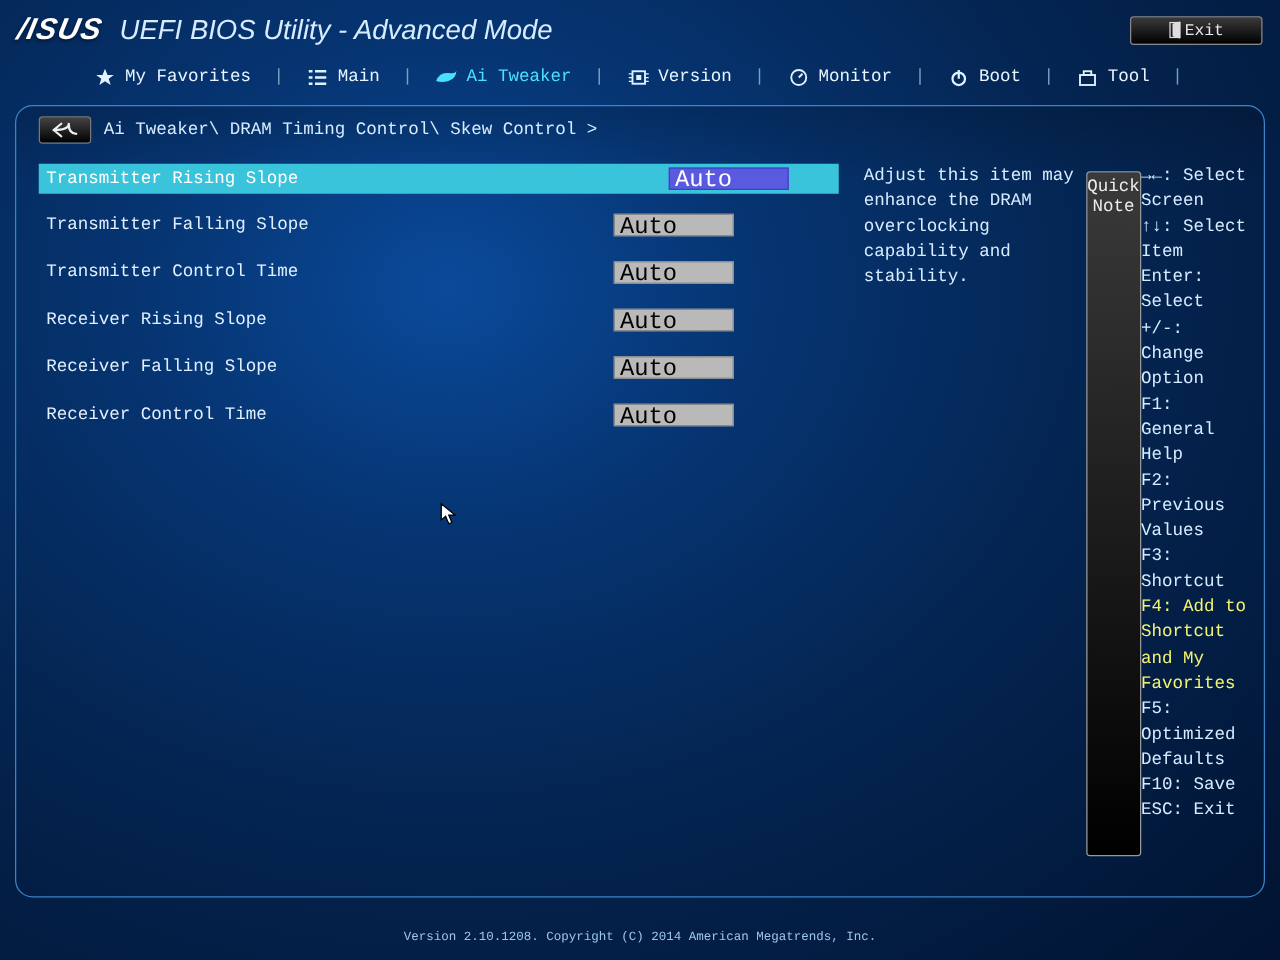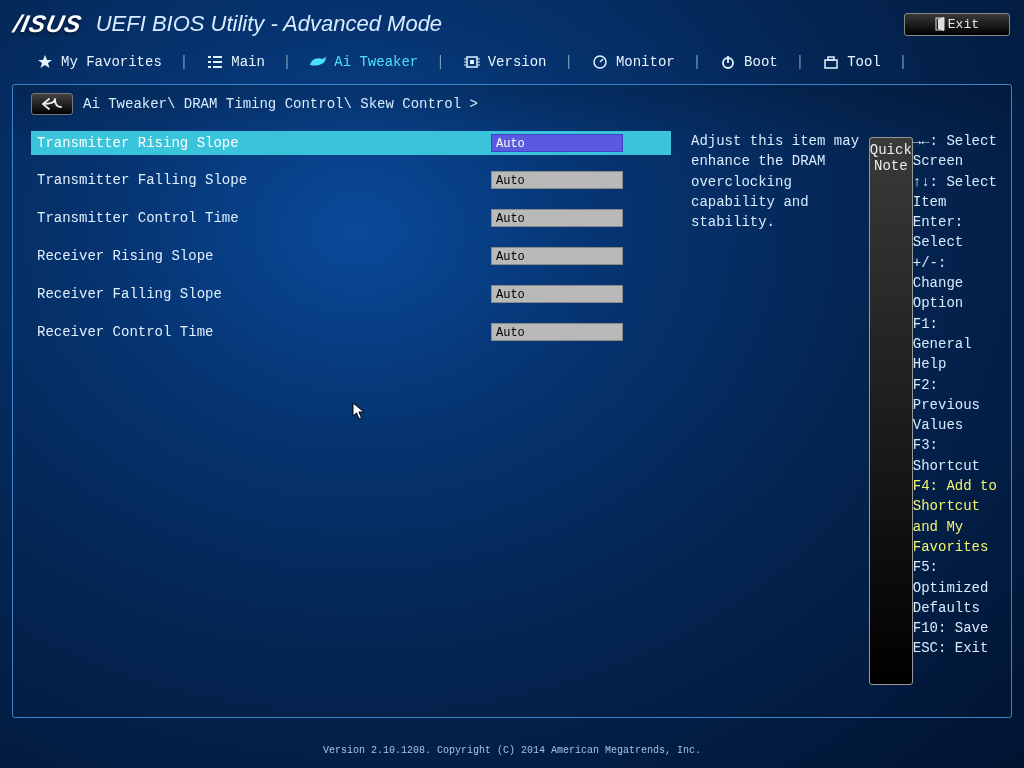--- a/index.html
+++ b/index.html
@@ -16,50 +16,50 @@
           font-family: Arial, sans-serif; color: #fff; text-shadow: 0 2px 3px rgba(0,0,0,.5);
           transform: skewX(-12deg); margin-right: 14px; }
   .title { font-family: Arial, sans-serif; font-size: 22px; color: #d8ecff; font-style: italic; }
   .exit-btn { margin-left: auto; display: flex; align-items: center; gap: 1px;
               background: linear-gradient(#3a3a3a,#000); border: 1px solid #888;
               border-radius: 3px; padding: 3px 30px; color: #e8e8e8; font-size: 13px;
               font-family: "Courier New", monospace; cursor: pointer; }
   .exit-btn svg { width: 12px; height: 14px; }
 
   
-  .tabs { display: flex; align-items: center; gap: 0; padding: 6px 14px 4px 28px; }
+  .tabs { display: flex; align-items: center; gap: 0; padding: 6px 14px 4px 28px; margin-left: 39px; }
   .tab { display: flex; align-items: center; gap: 7px; color: #e8f4ff; font-size: 14px;
          font-family: "Courier New", monospace; padding: 2px 8px; cursor: pointer; }
   .tab.active { color: #49e0ff; }
   .tab svg, .tab .ico { width: 18px; height: 16px; }
   .sep { color: #7aa0c0; padding: 0 10px; font-size: 14px; }
 
   
   .panel { position: absolute; left: 12px; right: 12px; top: 84px; bottom: 50px;
-           border: 1px solid #3b84c8; border-radius: 3px;
+           border: 1px solid #3b84c8; border-radius: 14px;
            background: linear-gradient(180deg, rgba(0,0,0,.15), rgba(0,0,0,0) 60px); }
 
   
   .crumb-row { display: flex; align-items: center; gap: 10px; padding: 8px 0 8px 18px; }
   .back-btn { display:flex; align-items:center; justify-content:center;
               width: 42px; height: 22px; background: linear-gradient(#444,#000);
               border:1px solid #777; border-radius:3px; cursor:pointer; }
   .back-btn svg { width: 22px; height: 14px; }
   .crumb { color: #d7ecff; font-size: 14px; }
 
   
   .body { position:absolute; left:18px; right:14px; top:46px; bottom:10px; display:flex; gap:20px; }
   .left { flex: 0 0 640px; }
   .right { flex: 1; display:flex; flex-direction:row; }
 
   .row { display:flex; align-items:center; height:22px; margin-bottom:16px; }
   .row .label { flex: 0 0 460px; padding-left:6px; font-size:14px; }
-  .row .val { width: 132px; height:18px; line-height:18px; padding:0 4px;
-              background:#b9b9b9; color:#000; border:1px solid #8a8a8a; font-size:12px; }
-  .row.sel { background:#39c4db; color:#fff; height:24px; margin-bottom:14px; }
+  .row .val { width: 96px; height:18px; line-height:18px; padding:0 4px;
+              background:#b9b9b9; color:#000; border:1px solid #8a8a8a; font-size:19px; }
+  .row.sel { background:#39c4db; color:#fff; height:24px; margin-bottom:14px;gap:44px; }
   .row.sel .label { color:#fff; }
   .row.sel .val { background:#5a5ae0; color:#fff; border-color:#4040c8; }
 
   .help-text { color:#d8ecff; font-size:14px; line-height:1.45; min-height:270px; }
 
   .side-btns { display:flex; gap:14px; margin: 6px 0 22px; }
   .side-btn { flex:1; text-align:center; background:linear-gradient(#3a3a3a,#000);
               border:1px solid #999; border-radius:3px; padding:4px 0; font-size:14px;
               color:#eee; cursor:pointer; }
 

